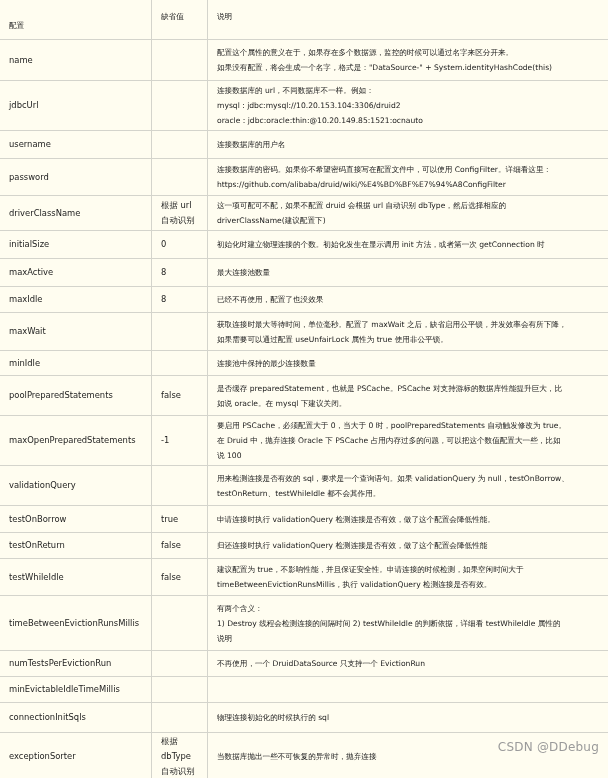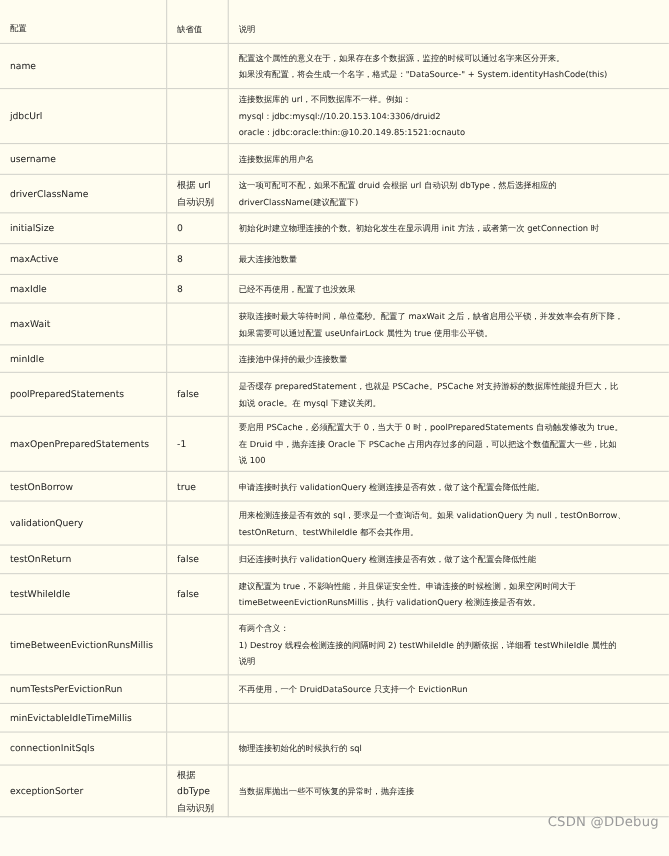--- a/index.html
+++ b/index.html
@@ -28,21 +28,21 @@
       word-break: break-all;
     }
     col.c1 { width: 152px; }
     col.c2 { width: 56px; }
     col.c3 { width: 402px; }
     td.key { font-size: 8.4px; }
     td.def { padding-left: 9px; margin-top: 48px; }
     td.desc { padding-left: 9px; padding-right: 4px; font-size: 7.6px; line-height: 15px; }
     th { font-size: 7.6px; }
     th.h1 { vertical-align: bottom; padding-bottom: 6px; margin-top: 24px; }
-    th.h2, th.h3 { vertical-align: top; padding-top: 19px; }
+    th.h2, th.h3 { vertical-align: top; padding-top: 9px; }
     .line { display: block; white-space: nowrap; }
     .watermark {
       position: absolute; right: 9px; bottom: 24px;
       font-family: "DejaVu Sans", sans-serif;
       font-size: 12px; color: #9a9a9a;
       letter-spacing: 0.2px;
     }
   </style>
 </head>
 <body>
@@ -78,20 +78,28 @@
           <span class="line">oracle : jdbc:oracle:thin:@10.20.149.85:1521:ocnauto</span>
         </td>
       </tr>
       <tr style="height: 28px;">
         <td class="key">username</td>
         <td class="def"></td>
         <td class="desc">
           <span class="line">连接数据库的用户名</span>
         </td>
       </tr>
+      <tr style="height: 37px;">
+        <td class="key">password</td>
+        <td class="def"></td>
+        <td class="desc">
+          <span class="line">连接数据库的密码。如果你不希望密码直接写在配置文件中，可以使用 ConfigFilter。详细看这里：</span>
+          <span class="line">https://github.com/alibaba/druid/wiki/%E4%BD%BF%E7%94%A8ConfigFilter</span>
+        </td>
+      </tr>
       <tr style="height: 35px;">
         <td class="key">driverClassName</td>
         <td class="def">
           <span class="line">根据 url</span>
           <span class="line">自动识别</span>
         </td>
         <td class="desc">
           <span class="line">这一项可配可不配，如果不配置 druid 会根据 url 自动识别 dbType，然后选择相应的</span>
           <span class="line">driverClassName(建议配置下)</span>
         </td>
@@ -142,33 +150,33 @@
       </tr>
       <tr style="height: 50px;">
         <td class="key">maxOpenPreparedStatements</td>
         <td class="def">-1</td>
         <td class="desc">
           <span class="line">要启用 PSCache，必须配置大于 0，当大于 0 时，poolPreparedStatements 自动触发修改为 true。</span>
           <span class="line">在 Druid 中，抛弃连接 Oracle 下 PSCache 占用内存过多的问题，可以把这个数值配置大一些，比如</span>
           <span class="line">说 100</span>
         </td>
       </tr>
+      <tr style="height: 40px;">
+        <td class="key">validationQuery</td>
+        <td class="def"></td>
+        <td class="desc">
+          <span class="line">用来检测连接是否有效的 sql，要求是一个查询语句。如果 validationQuery 为 null，testOnBorrow、</span>
+          <span class="line">testOnReturn、testWhileIdle 都不会其作用。</span>
+        </td>
+      </tr>
       <tr style="height: 27px;">
         <td class="key">testOnBorrow</td>
         <td class="def">true</td>
         <td class="desc">
           <span class="line">申请连接时执行 validationQuery 检测连接是否有效，做了这个配置会降低性能。</span>
-        </td>
-      </tr>
-      <tr style="height: 40px;">
-        <td class="key">validationQuery</td>
-        <td class="def"></td>
-        <td class="desc">
-          <span class="line">用来检测连接是否有效的 sql，要求是一个查询语句。如果 validationQuery 为 null，testOnBorrow、</span>
-          <span class="line">testOnReturn、testWhileIdle 都不会其作用。</span>
         </td>
       </tr>
       <tr style="height: 26px;">
         <td class="key">testOnReturn</td>
         <td class="def">false</td>
         <td class="desc">
           <span class="line">归还连接时执行 validationQuery 检测连接是否有效，做了这个配置会降低性能</span>
         </td>
       </tr>
       <tr style="height: 37px;">

